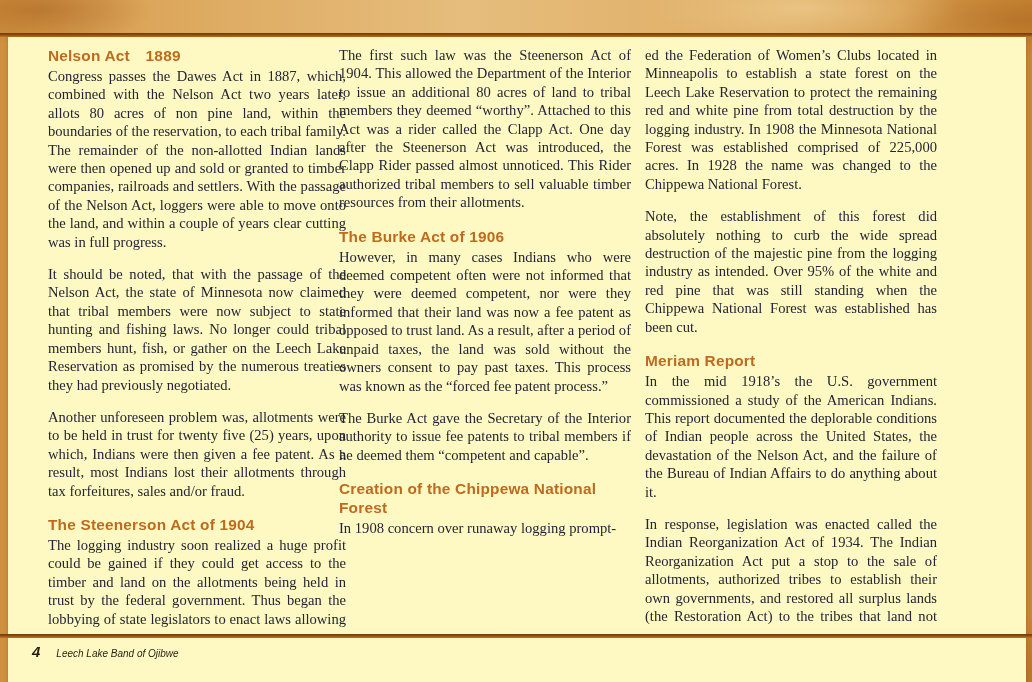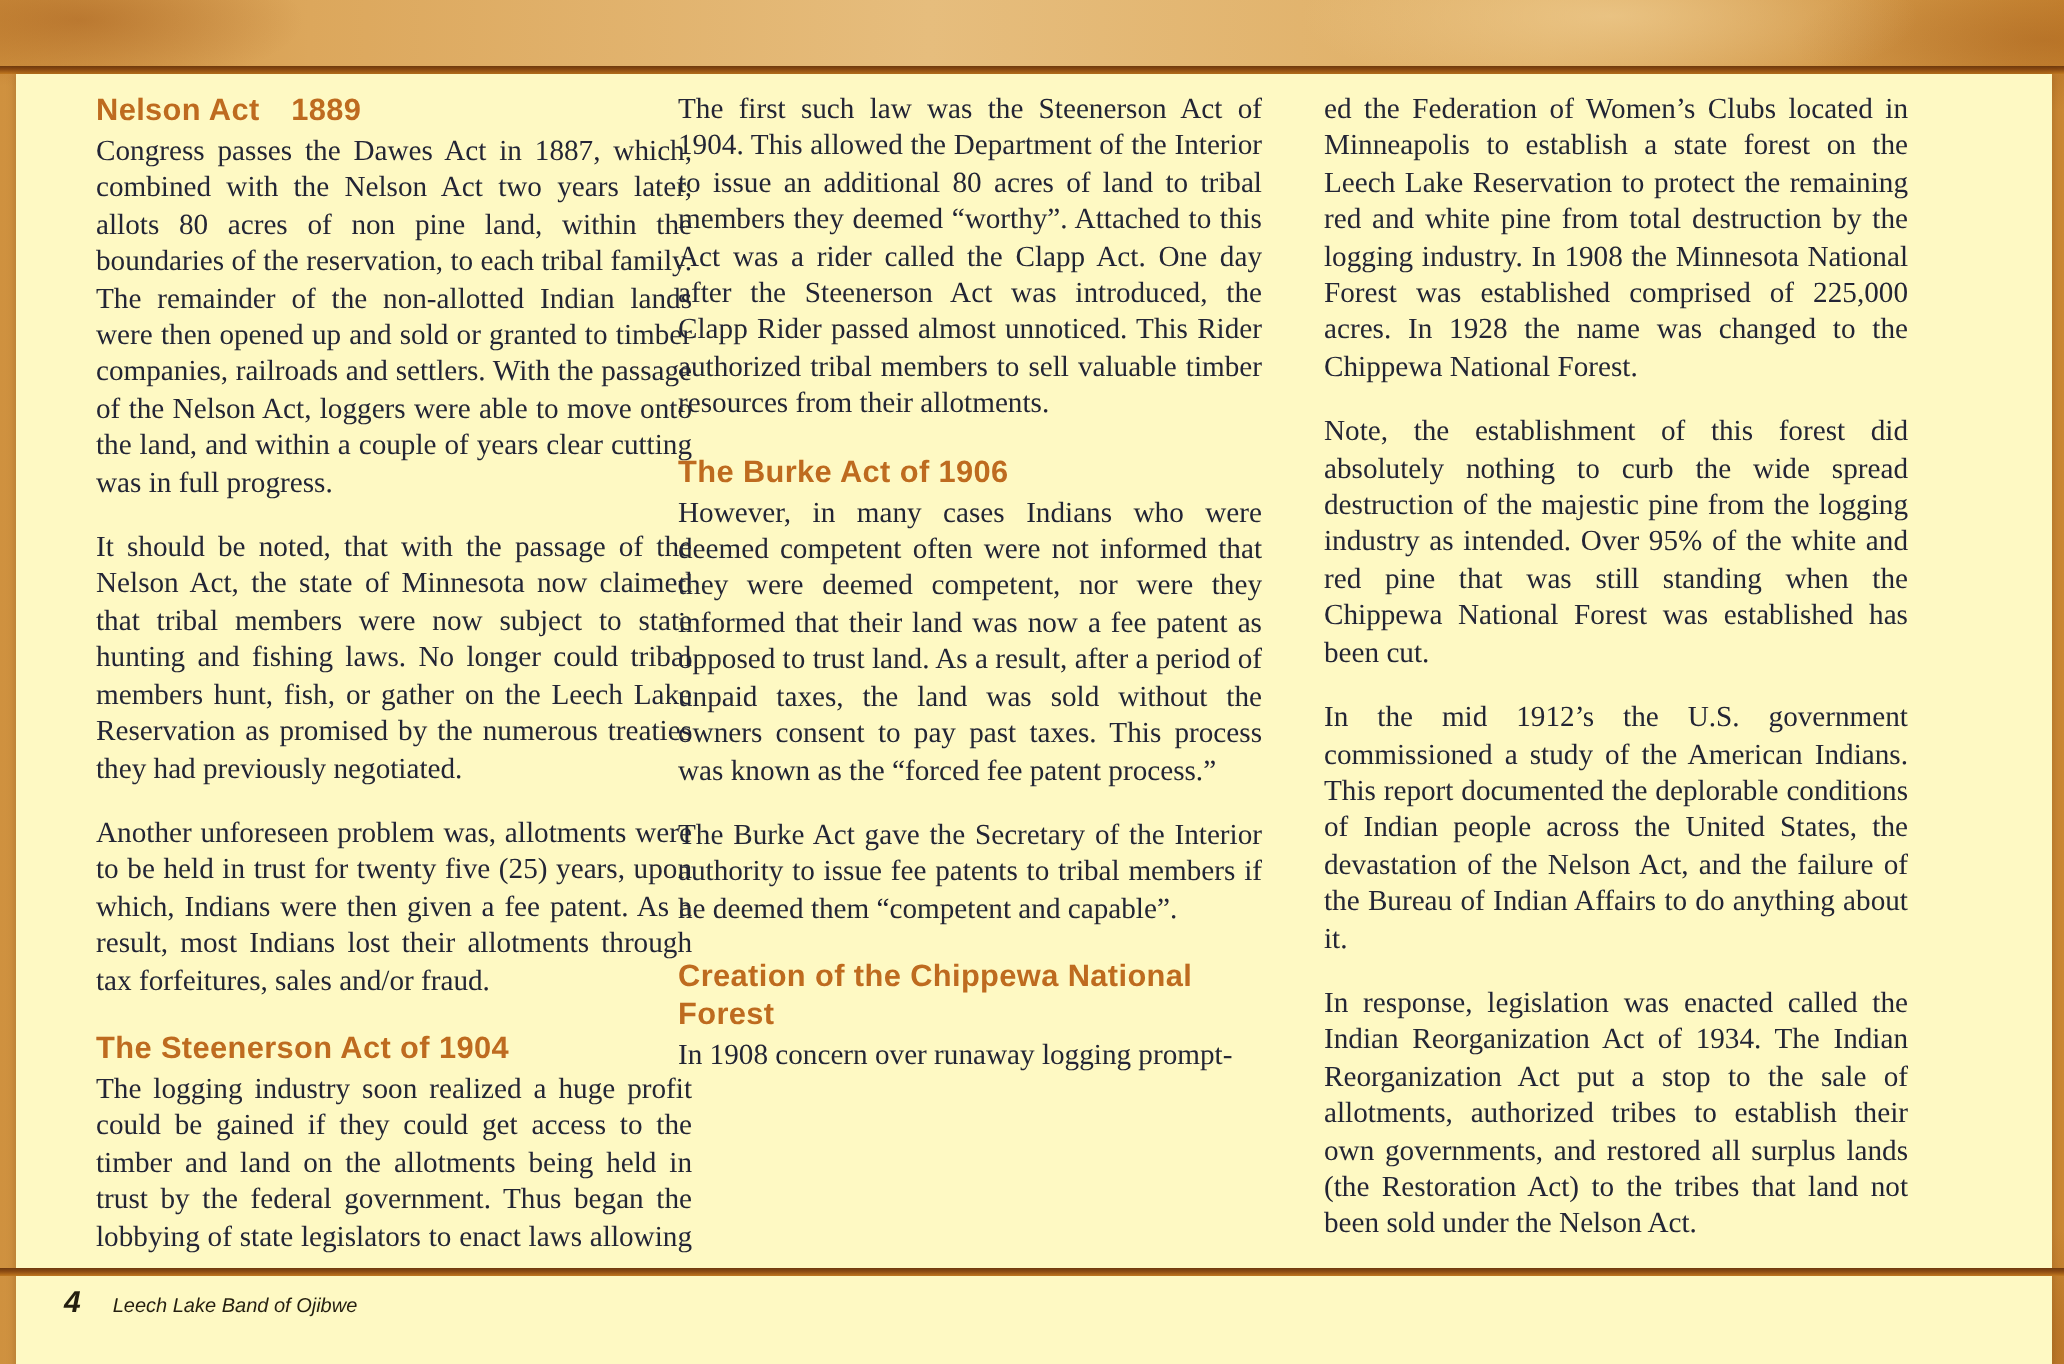--- a/index.html
+++ b/index.html
@@ -20,21 +20,21 @@
           background:linear-gradient(180deg,#6e3a0e 0%,#8a4a12 40%,#c0781f 100%); }
   #rule-top    { top:33px; }
   #rule-bottom { top:634px; }
   .sheet {
     position:absolute; left:8px; top:37px; width:1018px; height:661px;
     background:#fef9c3; box-shadow:0 0 4px rgba(110,58,12,0.35);padding-left:32px;
   }
   .col { position:absolute; top:9px; height:582px; overflow:hidden; }
   #col-left   { left:40px;  width:298px; }
   #col-middle { left:331px; width:292px; }
-  #col-right  { left:654px; width:292px; }
+  #col-right  { left:637px; width:292px; }
   .col p {
     font-size:14.6px; line-height:18.4px; text-align:justify;
     color:#232535; margin-top:14px;
   }
   .col h2 {
     font-family:"Liberation Sans", sans-serif; font-weight:bold;
     font-size:15.4px; line-height:19px; letter-spacing:0.2px;
     color:#be6b1f; margin-top:15px;
   }
   .col h2 + p { margin-top:2px; }
@@ -68,21 +68,22 @@
     <h2>The Burke Act of 1906</h2>
     <p>However, in many cases Indians who were deemed competent often were not informed that they were deemed competent, nor were they informed that their land was now a fee patent as opposed to trust land.  As a result, after a period of unpaid taxes, the land was sold without the owners consent to pay past taxes.  This process was known as the “forced fee patent process.”</p>
     <p>The Burke Act gave the Secretary of the Interior authority to issue fee patents to tribal members if he deemed them “competent and capable”.</p>
     <h2>Creation of the Chippewa National Forest</h2>
     <p>In 1908 concern over runaway logging prompt-</p>
   </div>
 
   <div class="col" id="col-right">
     <p>ed the Federation of Women’s Clubs located in Minneapolis to establish a state forest on the Leech Lake Reservation to protect the remaining red and white pine from total destruction by the logging industry.  In 1908 the Minnesota National Forest was established comprised of 225,000 acres.  In 1928 the name was changed to the Chippewa National Forest.</p>
     <p>Note, the establishment of this forest did absolutely nothing to curb the wide spread destruction of the majestic pine from the logging industry as intended.  Over 95% of the white and red pine that was still standing when the Chippewa National Forest was established has been cut.</p>
-    <p>In the mid 1912’s the U.S. government commissioned a study of the American Indians.  This report documented the deplorable conditions of Indian people across the United States, the devastation of the Nelson Act, and the failure of the Bureau of Indian Affairs to do anything about it.</p>
+    <h2>Meriam Report</h2>
+    <p>In the mid 1918’s the U.S. government commissioned a study of the American Indians.  This report documented the deplorable conditions of Indian people across the United States, the devastation of the Nelson Act, and the failure of the Bureau of Indian Affairs to do anything about it.</p>
     <p>In response, legislation was enacted called the Indian Reorganization Act of 1934.  The Indian Reorganization Act put a stop to the sale of allotments, authorized tribes to establish their own governments, and restored all surplus lands (the Restoration Act) to the tribes that land not been sold under the Nelson Act.</p>
   </div>
 
 </div>
 
 <div class="rule" id="rule-bottom"></div>
 
 <div class="footer">
   <span class="num">4</span>
   <span class="pub">Leech Lake Band of Ojibwe</span>

